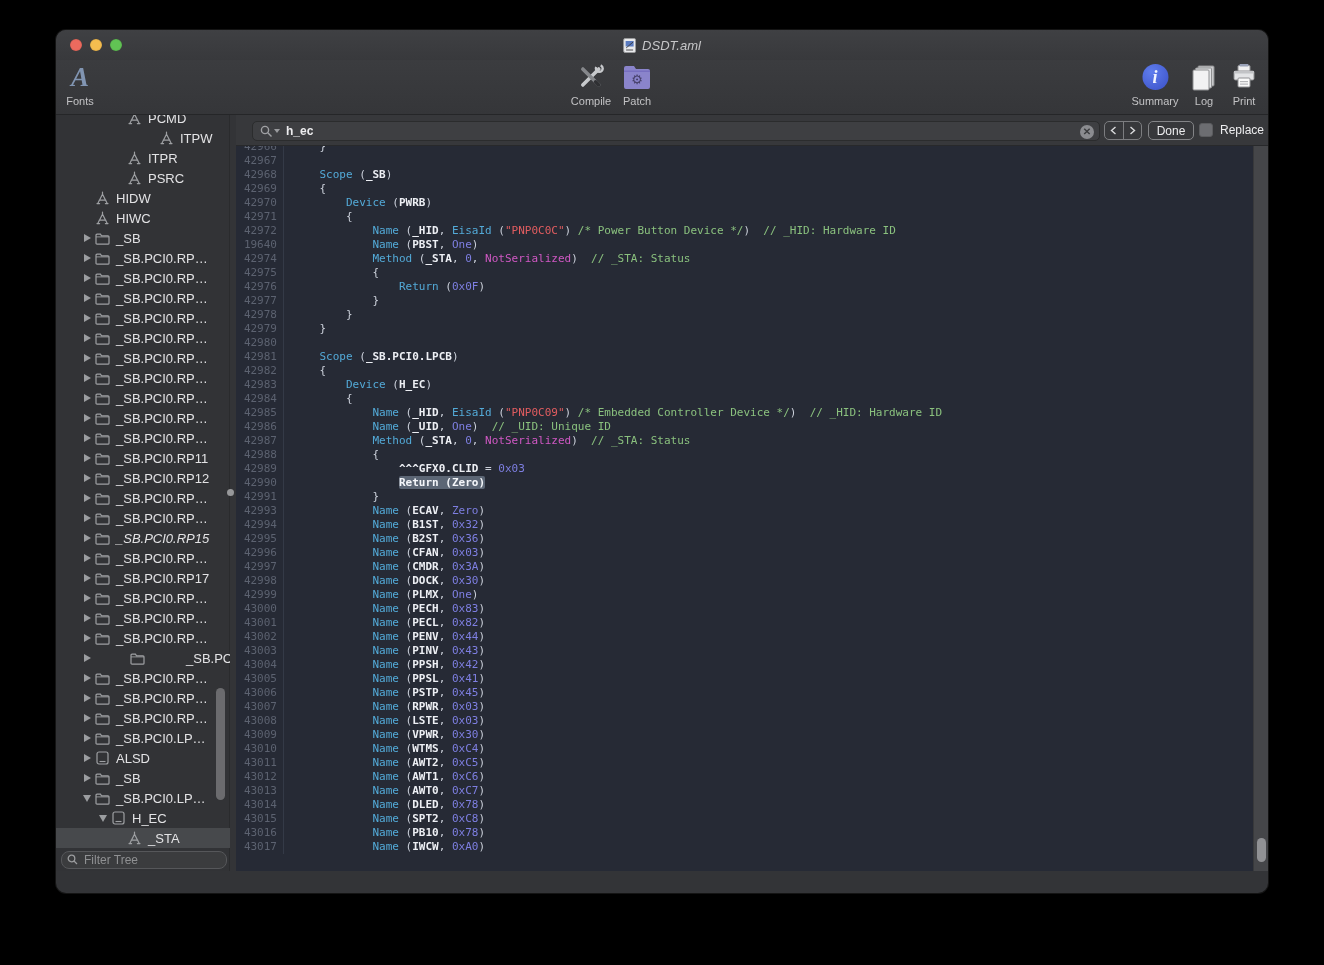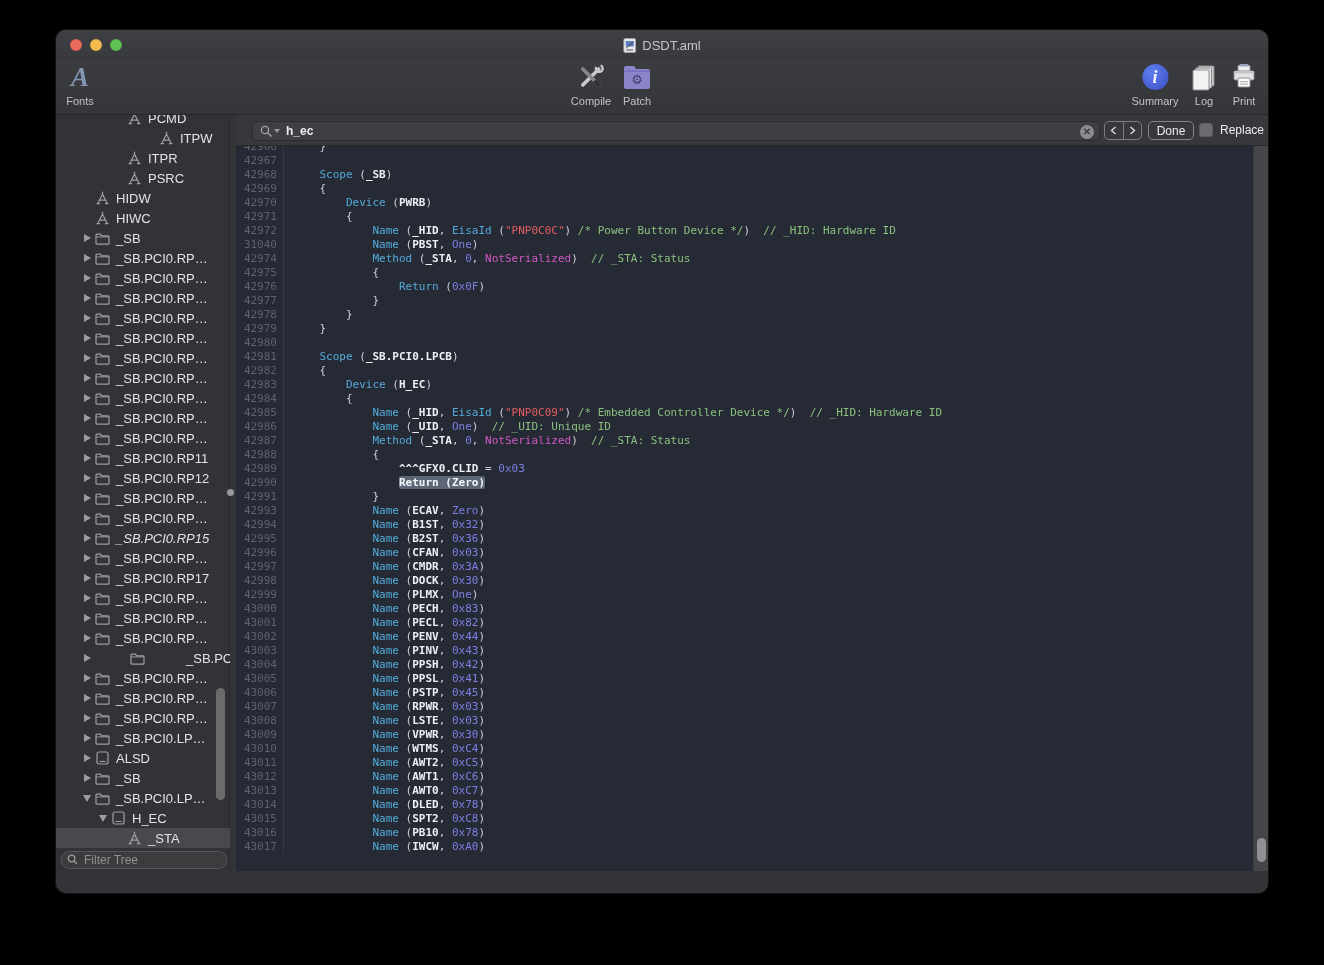--- a/index.html
+++ b/index.html
@@ -5,21 +5,21 @@
   * { margin:0; padding:0; box-sizing:border-box; }
   html,body { width:1324px; height:965px; background:#000; overflow:hidden;
     font-family:"Liberation Sans", sans-serif; }
 
   #window { position:absolute; left:56px; top:30px; width:1212px; height:863px;
     background:#333437; border-radius:10px; overflow:hidden;
     box-shadow:0 0 0 1px rgba(255,255,255,0.08); }
 
   
   #titlebar { position:absolute; left:0; top:0; width:100%; height:30px;
-    background:linear-gradient(#3f4043,#38393c); }
+    background:linear-gradient(#3f4043,#38393c);font-style:italic; }
   .traffic { position:absolute; top:9px; width:12px; height:12px; border-radius:50%; }
   #tl-close { left:14px; background:#ec6a5e; box-shadow:inset 0 0 1px rgba(0,0,0,.35); }
   #tl-min   { left:34px; background:#f5bd4f; box-shadow:inset 0 0 1px rgba(0,0,0,.35); }
   #tl-zoom  { left:54px; background:#61c354; box-shadow:inset 0 0 1px rgba(0,0,0,.35); }
   #title-group { position:absolute; top:0; left:50%; transform:translateX(-50%);
     height:30px; display:flex; align-items:center; gap:6px; }
   #title-text { color:#c6c6c8; font-size:13px; }
 
   
   #toolbar { position:absolute; left:0; top:30px; width:100%; height:55px;
@@ -681,21 +681,21 @@
 
     <div id="editor">
       <div id="code-lines">
           <div class="code-row"><div class="gutter">42966</div><div class="gutter-sep"></div><div class="code"><span class="tok-p">    }</span></div></div>
           <div class="code-row"><div class="gutter">42967</div><div class="gutter-sep"></div><div class="code"></div></div>
           <div class="code-row"><div class="gutter">42968</div><div class="gutter-sep"></div><div class="code"><span class="tok-p">    </span><span class="tok-k">Scope</span><span class="tok-p"> (</span><span class="tok-i">_SB</span><span class="tok-p">)</span></div></div>
           <div class="code-row"><div class="gutter">42969</div><div class="gutter-sep"></div><div class="code"><span class="tok-p">    {</span></div></div>
           <div class="code-row"><div class="gutter">42970</div><div class="gutter-sep"></div><div class="code"><span class="tok-p">        </span><span class="tok-k">Device</span><span class="tok-p"> (</span><span class="tok-i">PWRB</span><span class="tok-p">)</span></div></div>
           <div class="code-row"><div class="gutter">42971</div><div class="gutter-sep"></div><div class="code"><span class="tok-p">        {</span></div></div>
           <div class="code-row"><div class="gutter">42972</div><div class="gutter-sep"></div><div class="code"><span class="tok-p">            </span><span class="tok-k">Name</span><span class="tok-p"> (</span><span class="tok-i">_HID</span><span class="tok-p">, </span><span class="tok-k">EisaId</span><span class="tok-p"> (</span><span class="tok-s">"PNP0C0C"</span><span class="tok-p">) </span><span class="tok-c">/* Power Button Device */</span><span class="tok-p">)  </span><span class="tok-c">// _HID: Hardware ID</span></div></div>
-          <div class="code-row"><div class="gutter">31040</div><div class="gutter-sep"></div><div class="code"><span class="tok-p">            </span><span class="tok-k">Name</span><span class="tok-p"> (</span><span class="tok-i">PBST</span><span class="tok-p">, </span><span class="tok-n">One</span><span class="tok-p">)</span></div></div>
+          <div class="code-row"><div class="gutter">19640</div><div class="gutter-sep"></div><div class="code"><span class="tok-p">            </span><span class="tok-k">Name</span><span class="tok-p"> (</span><span class="tok-i">PBST</span><span class="tok-p">, </span><span class="tok-n">One</span><span class="tok-p">)</span></div></div>
           <div class="code-row"><div class="gutter">42974</div><div class="gutter-sep"></div><div class="code"><span class="tok-p">            </span><span class="tok-k">Method</span><span class="tok-p"> (</span><span class="tok-i">_STA</span><span class="tok-p">, </span><span class="tok-n">0</span><span class="tok-p">, </span><span class="tok-d">NotSerialized</span><span class="tok-p">)  </span><span class="tok-c">// _STA: Status</span></div></div>
           <div class="code-row"><div class="gutter">42975</div><div class="gutter-sep"></div><div class="code"><span class="tok-p">            {</span></div></div>
           <div class="code-row"><div class="gutter">42976</div><div class="gutter-sep"></div><div class="code"><span class="tok-p">                </span><span class="tok-k">Return</span><span class="tok-p"> (</span><span class="tok-n">0x0F</span><span class="tok-p">)</span></div></div>
           <div class="code-row"><div class="gutter">42977</div><div class="gutter-sep"></div><div class="code"><span class="tok-p">            }</span></div></div>
           <div class="code-row"><div class="gutter">42978</div><div class="gutter-sep"></div><div class="code"><span class="tok-p">        }</span></div></div>
           <div class="code-row"><div class="gutter">42979</div><div class="gutter-sep"></div><div class="code"><span class="tok-p">    }</span></div></div>
           <div class="code-row"><div class="gutter">42980</div><div class="gutter-sep"></div><div class="code"></div></div>
           <div class="code-row"><div class="gutter">42981</div><div class="gutter-sep"></div><div class="code"><span class="tok-p">    </span><span class="tok-k">Scope</span><span class="tok-p"> (</span><span class="tok-i">_SB.PCI0.LPCB</span><span class="tok-p">)</span></div></div>
           <div class="code-row"><div class="gutter">42982</div><div class="gutter-sep"></div><div class="code"><span class="tok-p">    {</span></div></div>
           <div class="code-row"><div class="gutter">42983</div><div class="gutter-sep"></div><div class="code"><span class="tok-p">        </span><span class="tok-k">Device</span><span class="tok-p"> (</span><span class="tok-i">H_EC</span><span class="tok-p">)</span></div></div>

